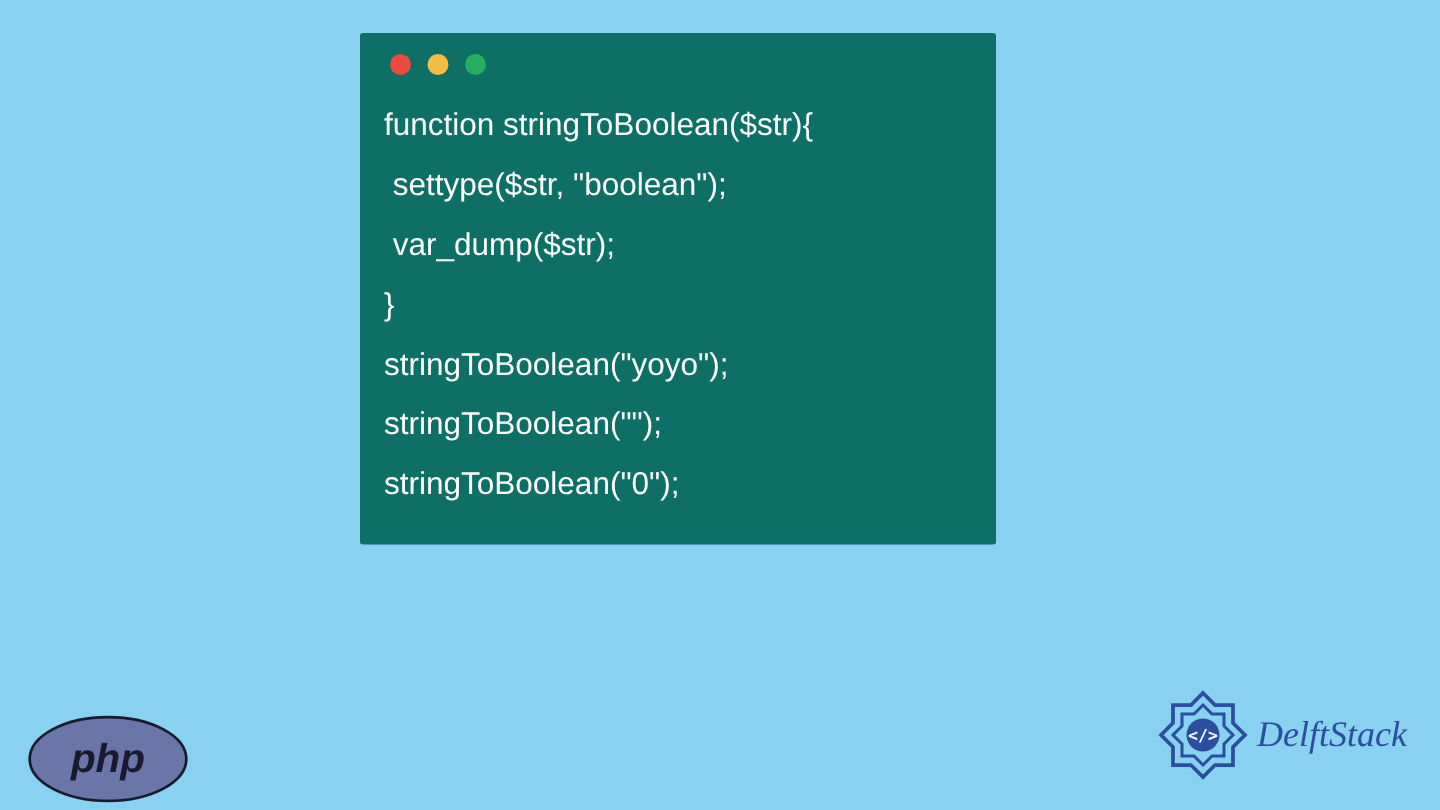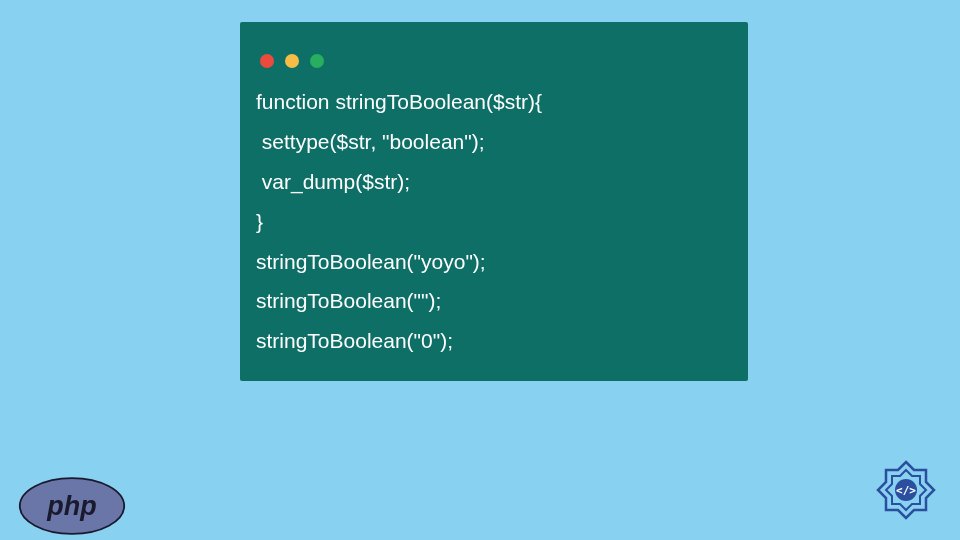--- a/index.html
+++ b/index.html
@@ -8,24 +8,24 @@
     height: 540px;
     background: #88d1f1;
     position: relative;
     font-family: Arial, Helvetica, sans-serif;
     overflow: hidden;
   }
   .code-window {
     position: absolute;
     left: 240px;
     top: 22px;
-    width: 508px;
+    width: 424px;
     background: #0d6f66;
     border-radius: 2px;
-    padding: 32px 16px 20px 16px;
+    padding: 14px 16px 20px 16px;
   }
   .titlebar {
     display: flex;
     gap: 11px;
     margin-bottom: 14px;
     padding-left: 4px;
   }
   .dot {
     width: 14px;
     height: 14px;
@@ -95,13 +95,14 @@
   <span class="ds-icon">
     <svg viewBox="0 0 64 64">
       <g transform="translate(32,32)">
         <polygon points="0,-28 8,-20 20,-20 20,-8 28,0 20,8 20,20 8,20 0,28 -8,20 -20,20 -20,8 -28,0 -20,-8 -20,-20 -8,-20" fill="none" stroke="#2b4f9e" stroke-width="2.5"></polygon>
         <polygon points="0,-20 6,-14 14,-14 14,-6 20,0 14,6 14,14 6,14 0,20 -6,14 -14,14 -14,6 -20,0 -14,-6 -14,-14 -6,-14" fill="none" stroke="#2b4f9e" stroke-width="2"></polygon>
         <circle cx="0" cy="0" r="11" fill="#2b4f9e"></circle>
         <text x="0" y="4" text-anchor="middle" font-size="11" fill="#ffffff" font-family="monospace" font-weight="bold">&lt;/&gt;</text>
       </g>
     </svg>
   </span>
+  <span class="ds-text">DelftStack</span>
 </div>
 
 </body></html>

